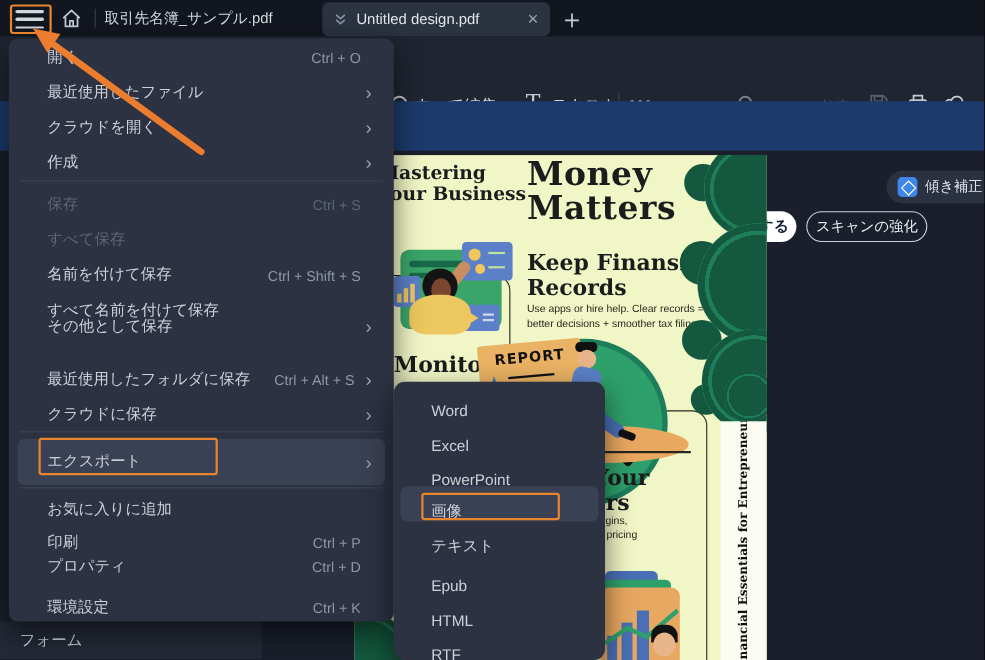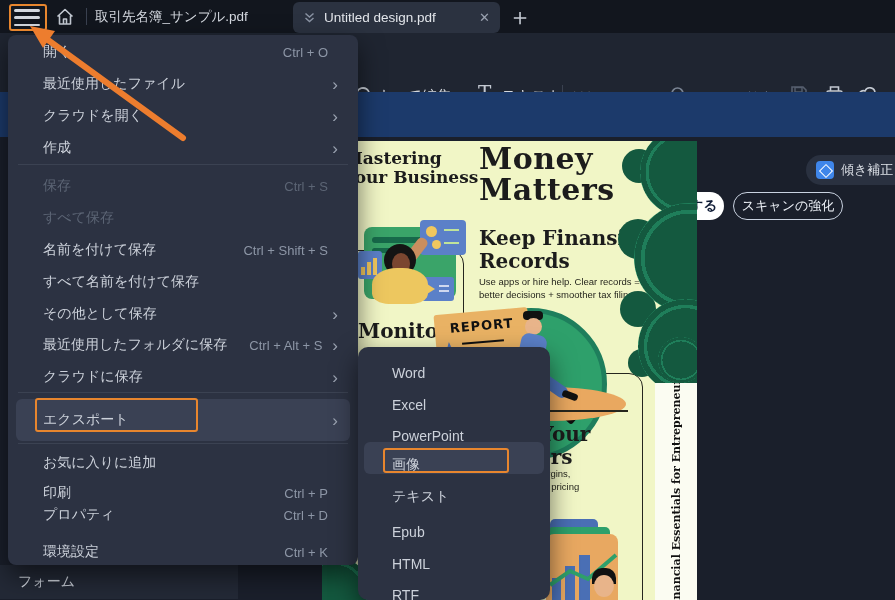--- a/index.html
+++ b/index.html
@@ -312,21 +312,21 @@
     <div class="m-row disabled" style="top:167px;">
       <span class="m-label">すべて保存</span>
     </div>
     <div class="m-row" style="top:231px;">
       <span class="m-label">すべて名前を付けて保存</span>
     </div>
     <div class="m-row" style="top:199px;">
       <span class="m-label">名前を付けて保存</span>
       <span class="m-short">Ctrl + Shift + S</span>
     </div>
-    <div class="m-row" style="top:263px;">
+    <div class="m-row" style="top:246px;">
       <span class="m-label">その他として保存</span>
       <span class="m-arrow">›</span>
     </div>
     <div class="m-row" style="top:294px;">
       <span class="m-label">最近使用したフォルダに保存</span>
       <span class="m-short">Ctrl + Alt + S</span>
       <span class="m-arrow">›</span>
     </div>
     <div class="m-row" style="top:326px;">
       <span class="m-label">クラウドに保存</span>

